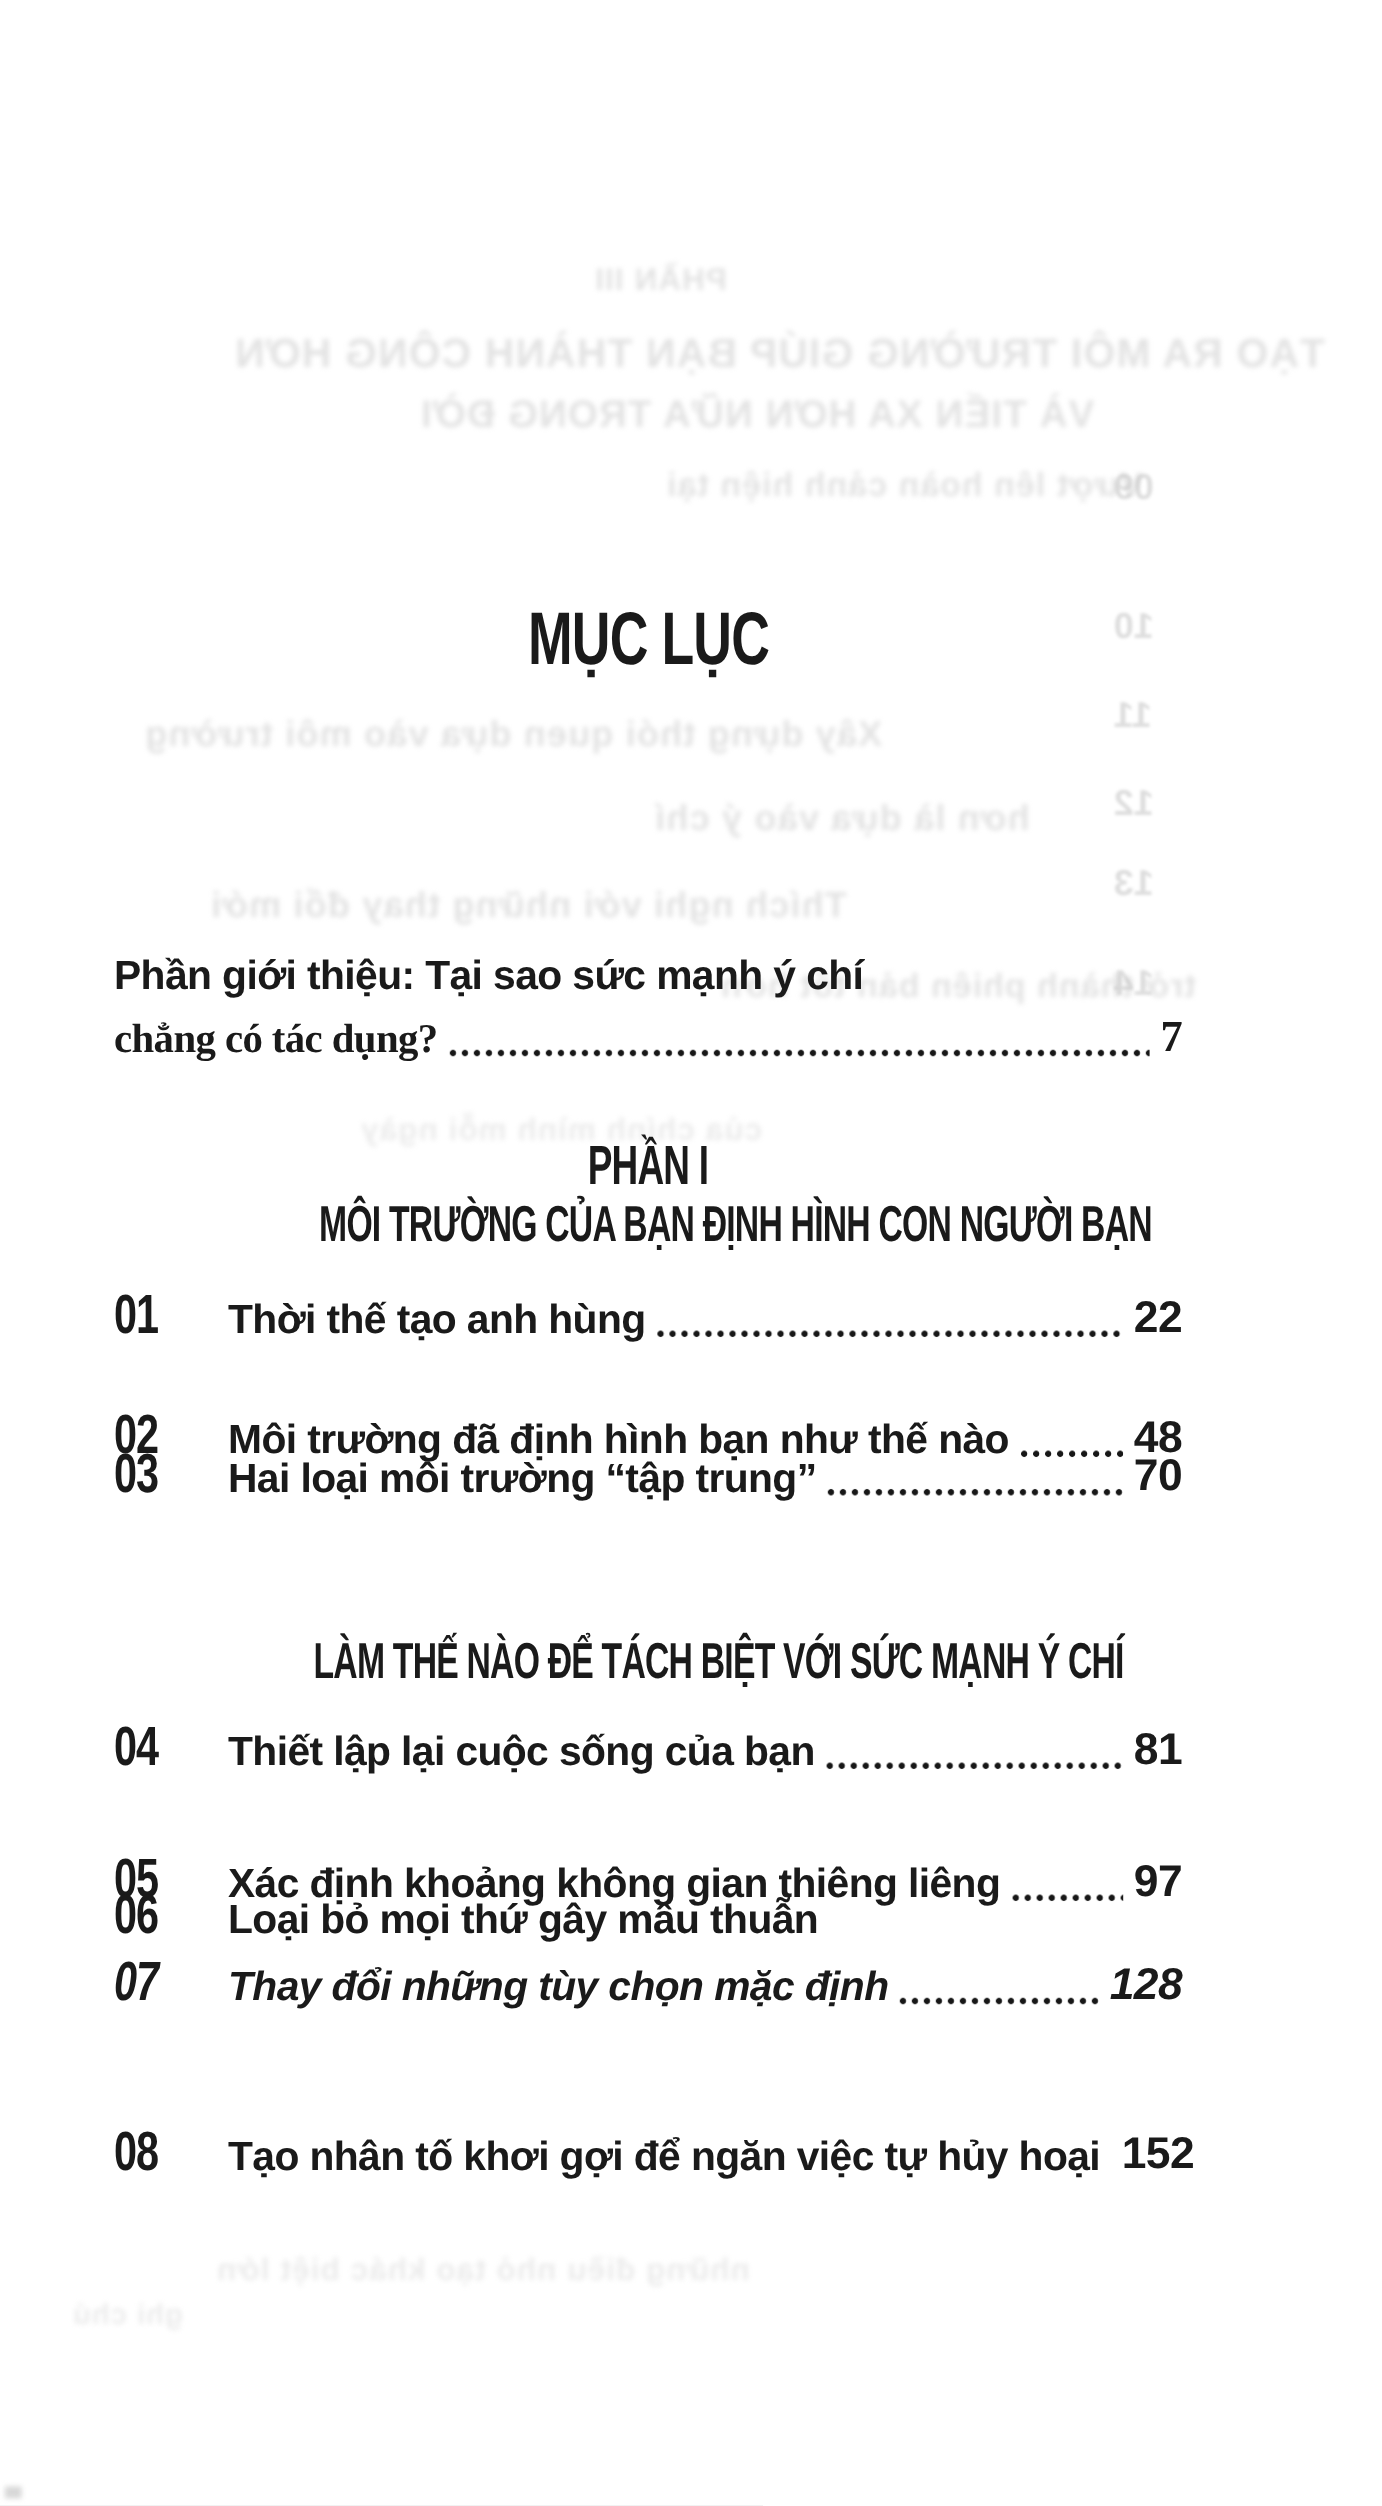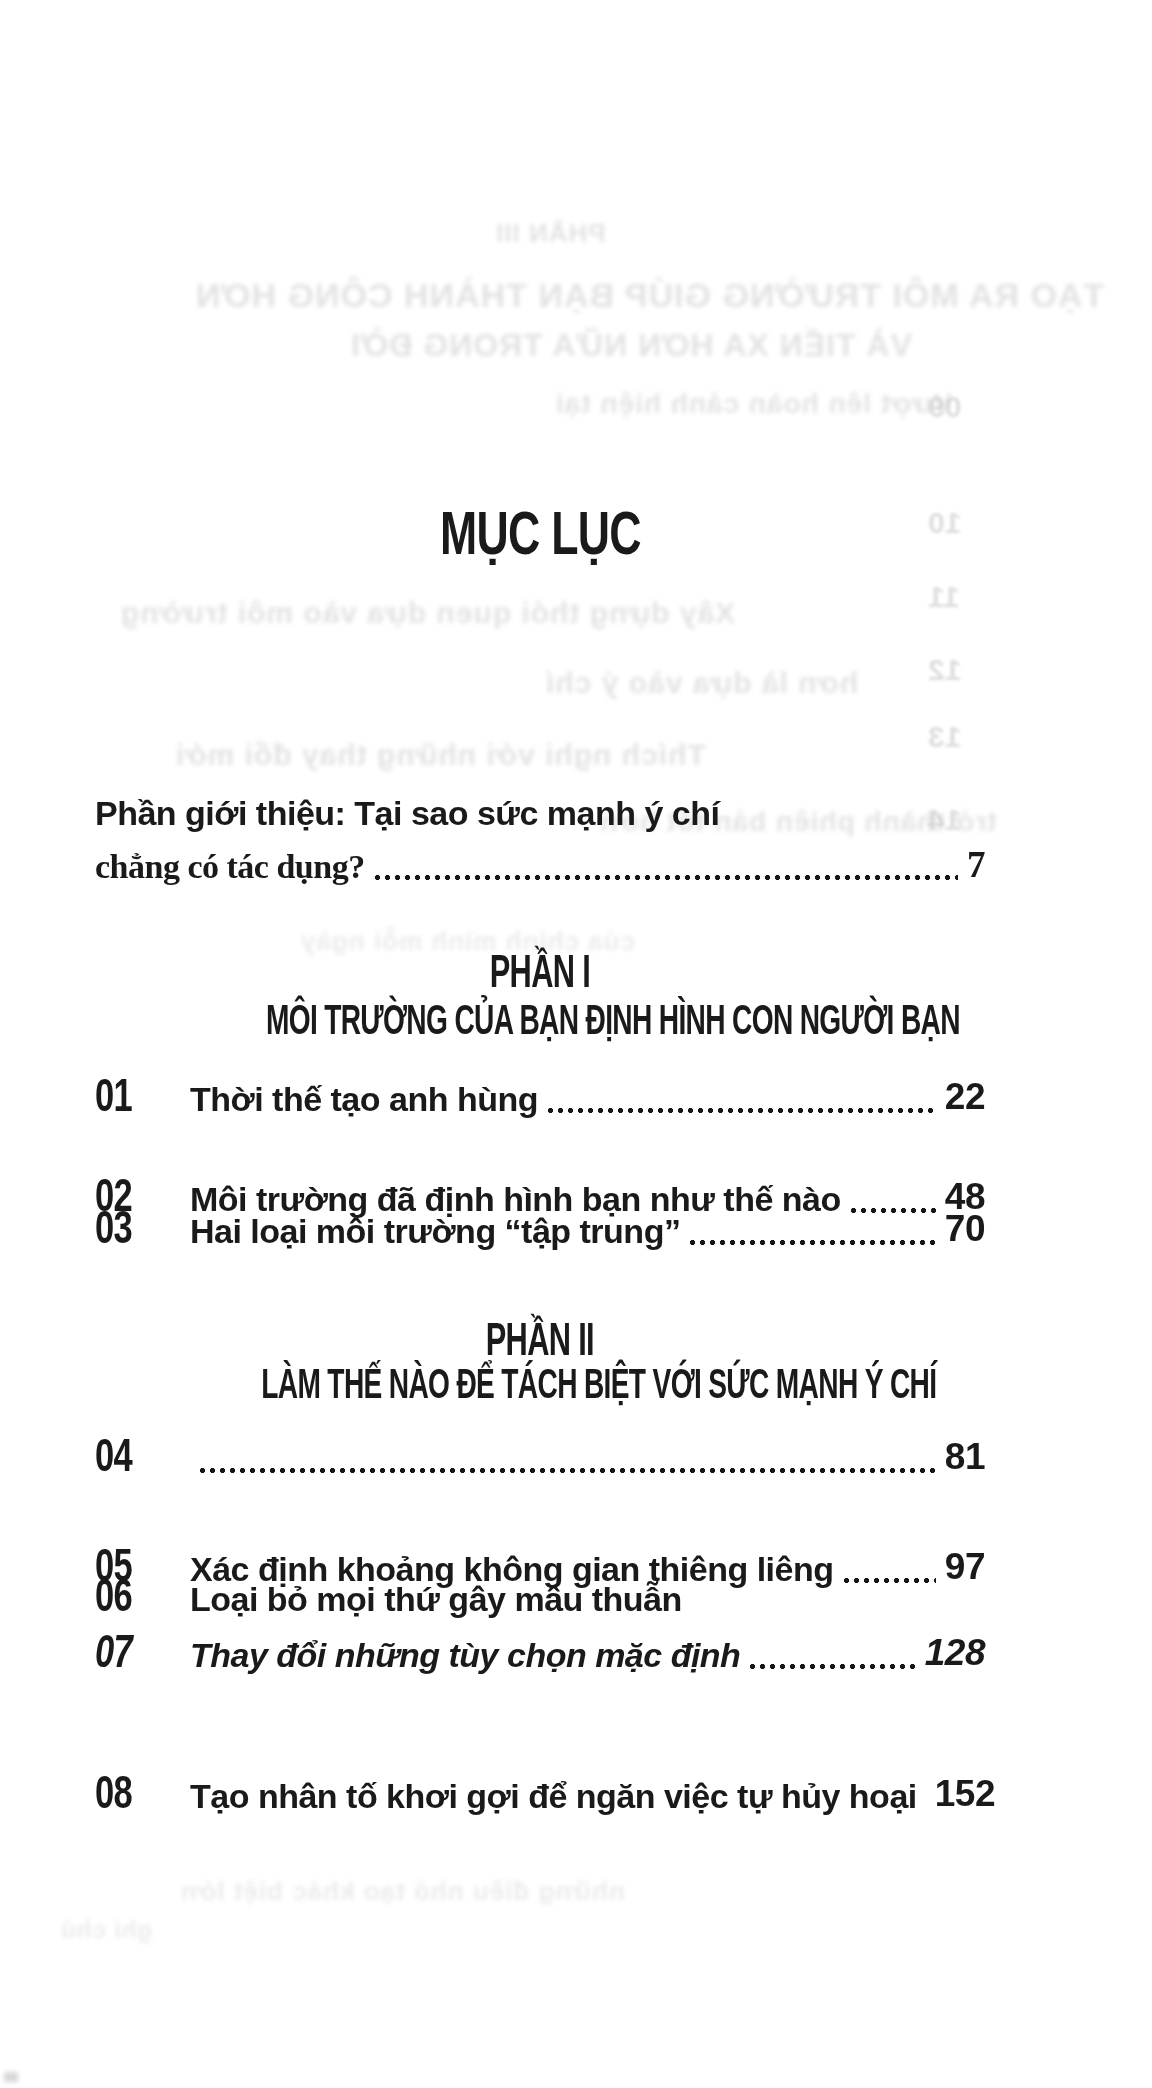--- a/index.html
+++ b/index.html
@@ -106,29 +106,27 @@
     <span class="leader"></span>
     <span class="pg">48</span>
   </div>
   <div class="row" style="top:1204px;">
     <span class="num"><span class="cond">03</span></span>
     <span class="txt">Hai loại môi trường “tập trung”</span>
     <span class="leader"></span>
     <span class="pg">70</span>
   </div>
 
-  <div class="center-band part-label" style="top:1312px;">
-    <span class="cond">PHẦN II</span>
-  </div>
   <div class="center-band part-title" style="top:1360px;">
     <span class="cond">LÀM THẾ NÀO ĐỂ TÁCH BIỆT VỚI SỨC MẠNH Ý CHÍ</span>
   </div>
 
   <div class="row" style="top:1432px;">
     <span class="num"><span class="cond">04</span></span>
+    <span class="txt">Thiết lập lại cuộc sống của bạn</span>
     <span class="leader"></span>
     <span class="pg">81</span>
   </div>
   <div class="row" style="top:1502px;margin-top:40px;">
     <span class="num"><span class="cond">05</span></span>
     <span class="txt">Xác định khoảng không gian thiêng liêng</span>
     <span class="leader"></span>
     <span class="pg">97</span>
   </div>
   <div class="row no-leader" style="top:1572px;">

